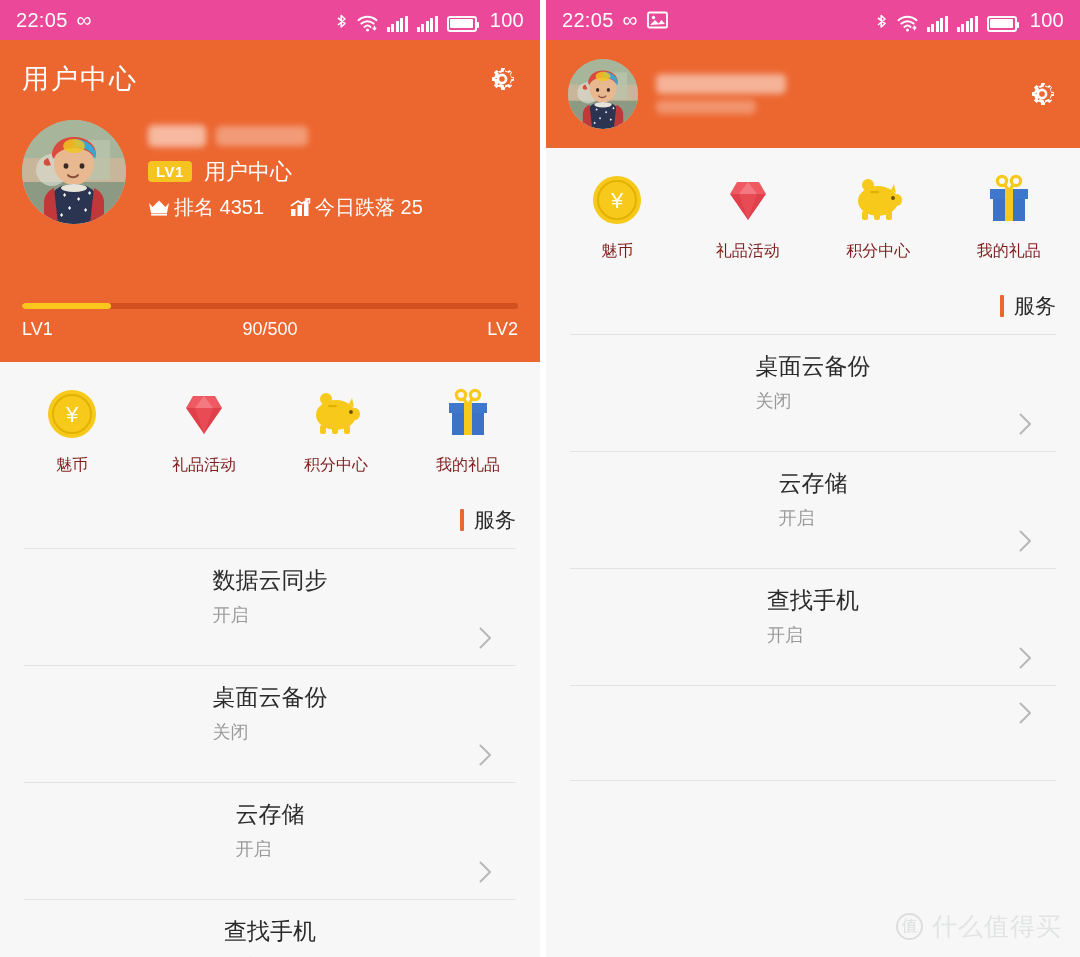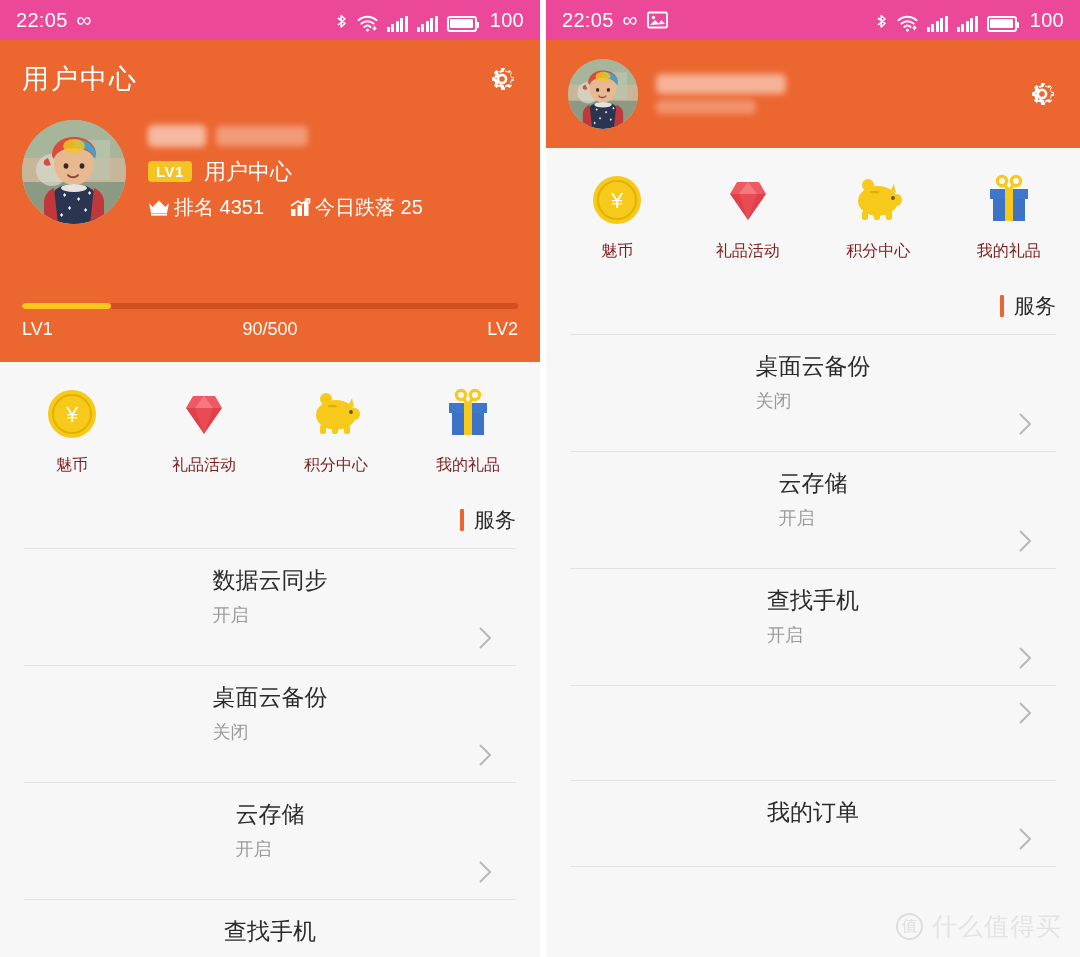--- a/index.html
+++ b/index.html
@@ -565,28 +565,20 @@
             </div>
             <span class="chev"><svg viewBox="0 0 13 22" width="13" height="22">
                 <path d="M1.5 1.5L11 11l-9.5 9.5" stroke="#b8b8b8" stroke-width="2" fill="none" stroke-linecap="round" stroke-linejoin="round"></path>
               </svg></span>
           </div>
           <div class="row-item">
             <span class="chev"><svg viewBox="0 0 13 22" width="13" height="22">
                 <path d="M1.5 1.5L11 11l-9.5 9.5" stroke="#b8b8b8" stroke-width="2" fill="none" stroke-linecap="round" stroke-linejoin="round"></path>
               </svg></span>
           </div>
-          <div class="row-item no-sub">
-            <div class="row-text">
-              <div class="row-title">我的订单</div>
-            </div>
-            <span class="chev"><svg viewBox="0 0 13 22" width="13" height="22">
-                <path d="M1.5 1.5L11 11l-9.5 9.5" stroke="#b8b8b8" stroke-width="2" fill="none" stroke-linecap="round" stroke-linejoin="round"></path>
-              </svg></span>
-          </div>
         </div>
       <div class="list-end"></div>
     </div>
 
     <div class="watermark">
       <span class="wm-circle">值</span>
       <span class="wm-text">什么值得买</span>
     </div>
   </div>
 

